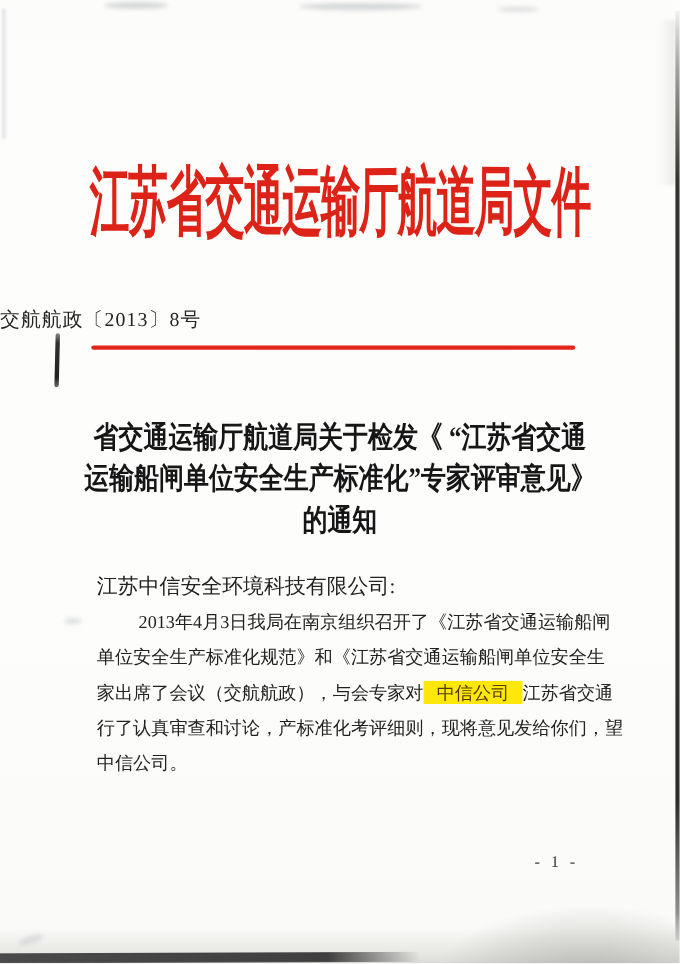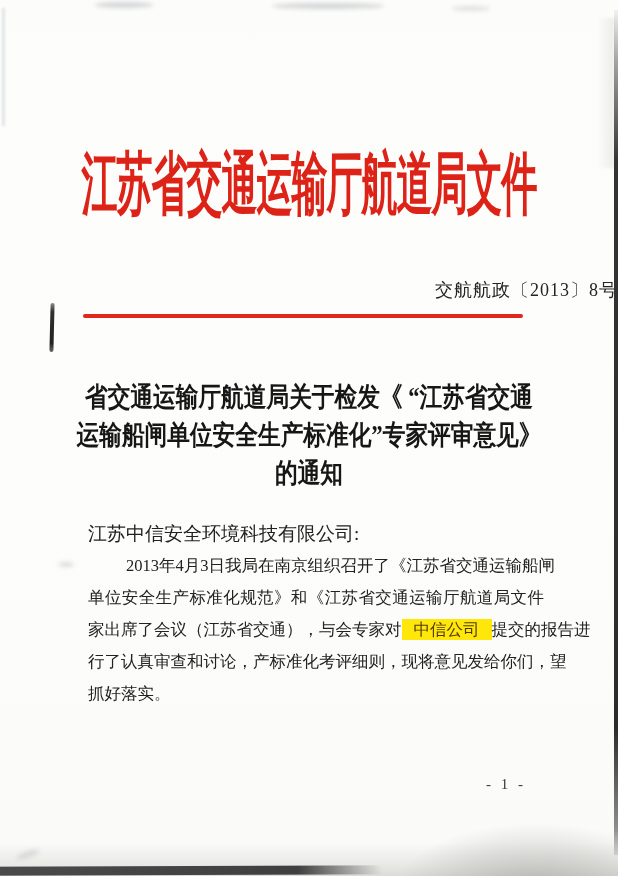--- a/index.html
+++ b/index.html
@@ -27,21 +27,21 @@
     letter-spacing: -1px;
     color: #dd2318;
     transform: scaleY(1.9);
     transform-origin: 50% 50%;
     white-space: nowrap;
   }
 
   .docnum {
     position: absolute;
     top: 278px; left: 0; width: 618px;
-    text-align: right;
+    text-align: left;
     font-size: 18px;
     letter-spacing: 1px;
     color: #242424;
     white-space: nowrap;
   }
 
   .redline {
     position: absolute;
     top: 314px; left: 83px;
     width: 440px; height: 3.5px;
@@ -194,24 +194,24 @@
   <div class="subject">
     <div>省交通运输厅航道局关于检发《 “江苏省交通</div>
     <div>运输船闸单位安全生产标准化”专家评审意见》</div>
     <div>的通知</div>
   </div>
 
   <div class="salutation">江苏中信安全环境科技有限公司:</div>
 
   <div class="para">
     <div class="pline indent">2013年4月3日我局在南京组织召开了《江苏省交通运输船闸</div>
-    <div class="pline">单位安全生产标准化规范》和《江苏省交通运输厅航道局文件</div>
-    <div class="pline"><span>家出席了会议（江苏省交通），与会专家对</span><span class="hl">中信公司</span><span>提交的报告进</span></div>
+    <div class="pline">单位安全生产标准化规范》和《江苏省交通运输船闸单位安全生</div>
+    <div class="pline"><span>家出席了会议（交航航政），与会专家对</span><span class="hl">中信公司</span><span>江苏省交通</span></div>
     <div class="pline">行了认真审查和讨论，产标准化考评细则，现将意见发给你们，望</div>
-    <div class="pline last">抓好落实。</div>
+    <div class="pline last">中信公司。</div>
   </div>
 
   <div class="pagenum">- 1 -</div>
 
   <div class="bottom-soft-shadow"></div>
   <div class="corner-curl"></div>
   <div class="bottom-dark-bar"></div>
   <div class="right-edge"></div>
   <div class="smudge s4"></div>
   <div class="smudge s5"></div>

